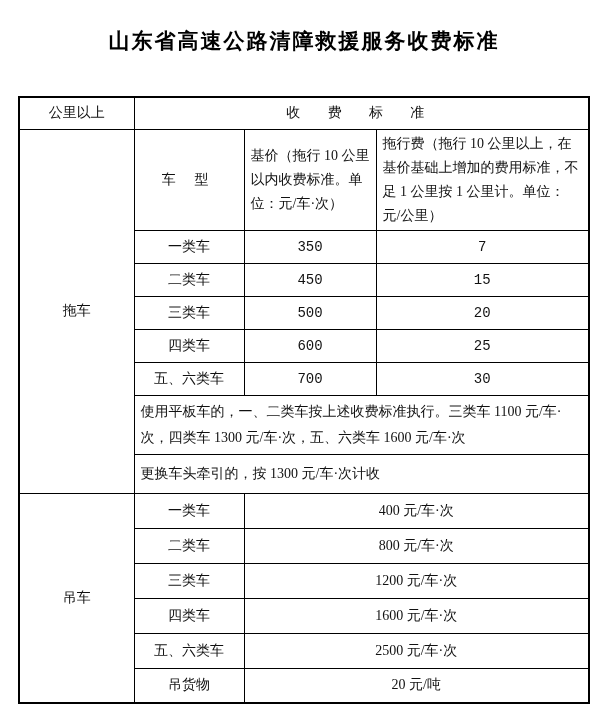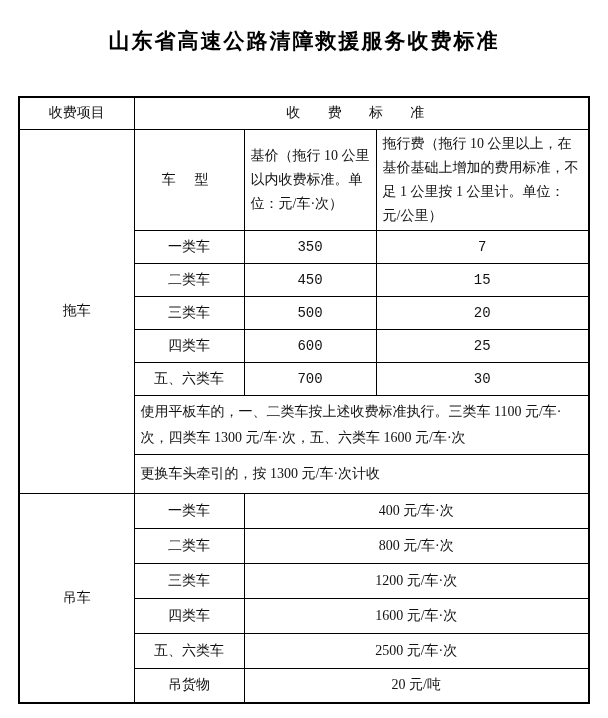--- a/index.html
+++ b/index.html
@@ -66,21 +66,21 @@
   <table class="fee-table">
     <colgroup>
       <col style="width:115px">
       <col style="width:110px">
       <col style="width:132px">
       <col style="width:213px">
     </colgroup>
 
     <tbody>
         <tr class="r-head">
-      <td class="c">收费项目</td>
+      <td class="c">公里以上</td>
       <td class="c sp2" colspan="3">收 费 标 准</td>
     </tr>
 
     <tr class="r-sub">
       <td class="c" rowspan="8">拖车</td>
       <td class="c sp">车 型</td>
       <td class="l">基价（拖行 10 公里以内收费标准。单位：元/车·次）</td>
       <td class="l">拖行费（拖行 10 公里以上，在基价基础上增加的费用标准，不足 1 公里按 1 公里计。单位：元/公里）</td>
     </tr>
 

